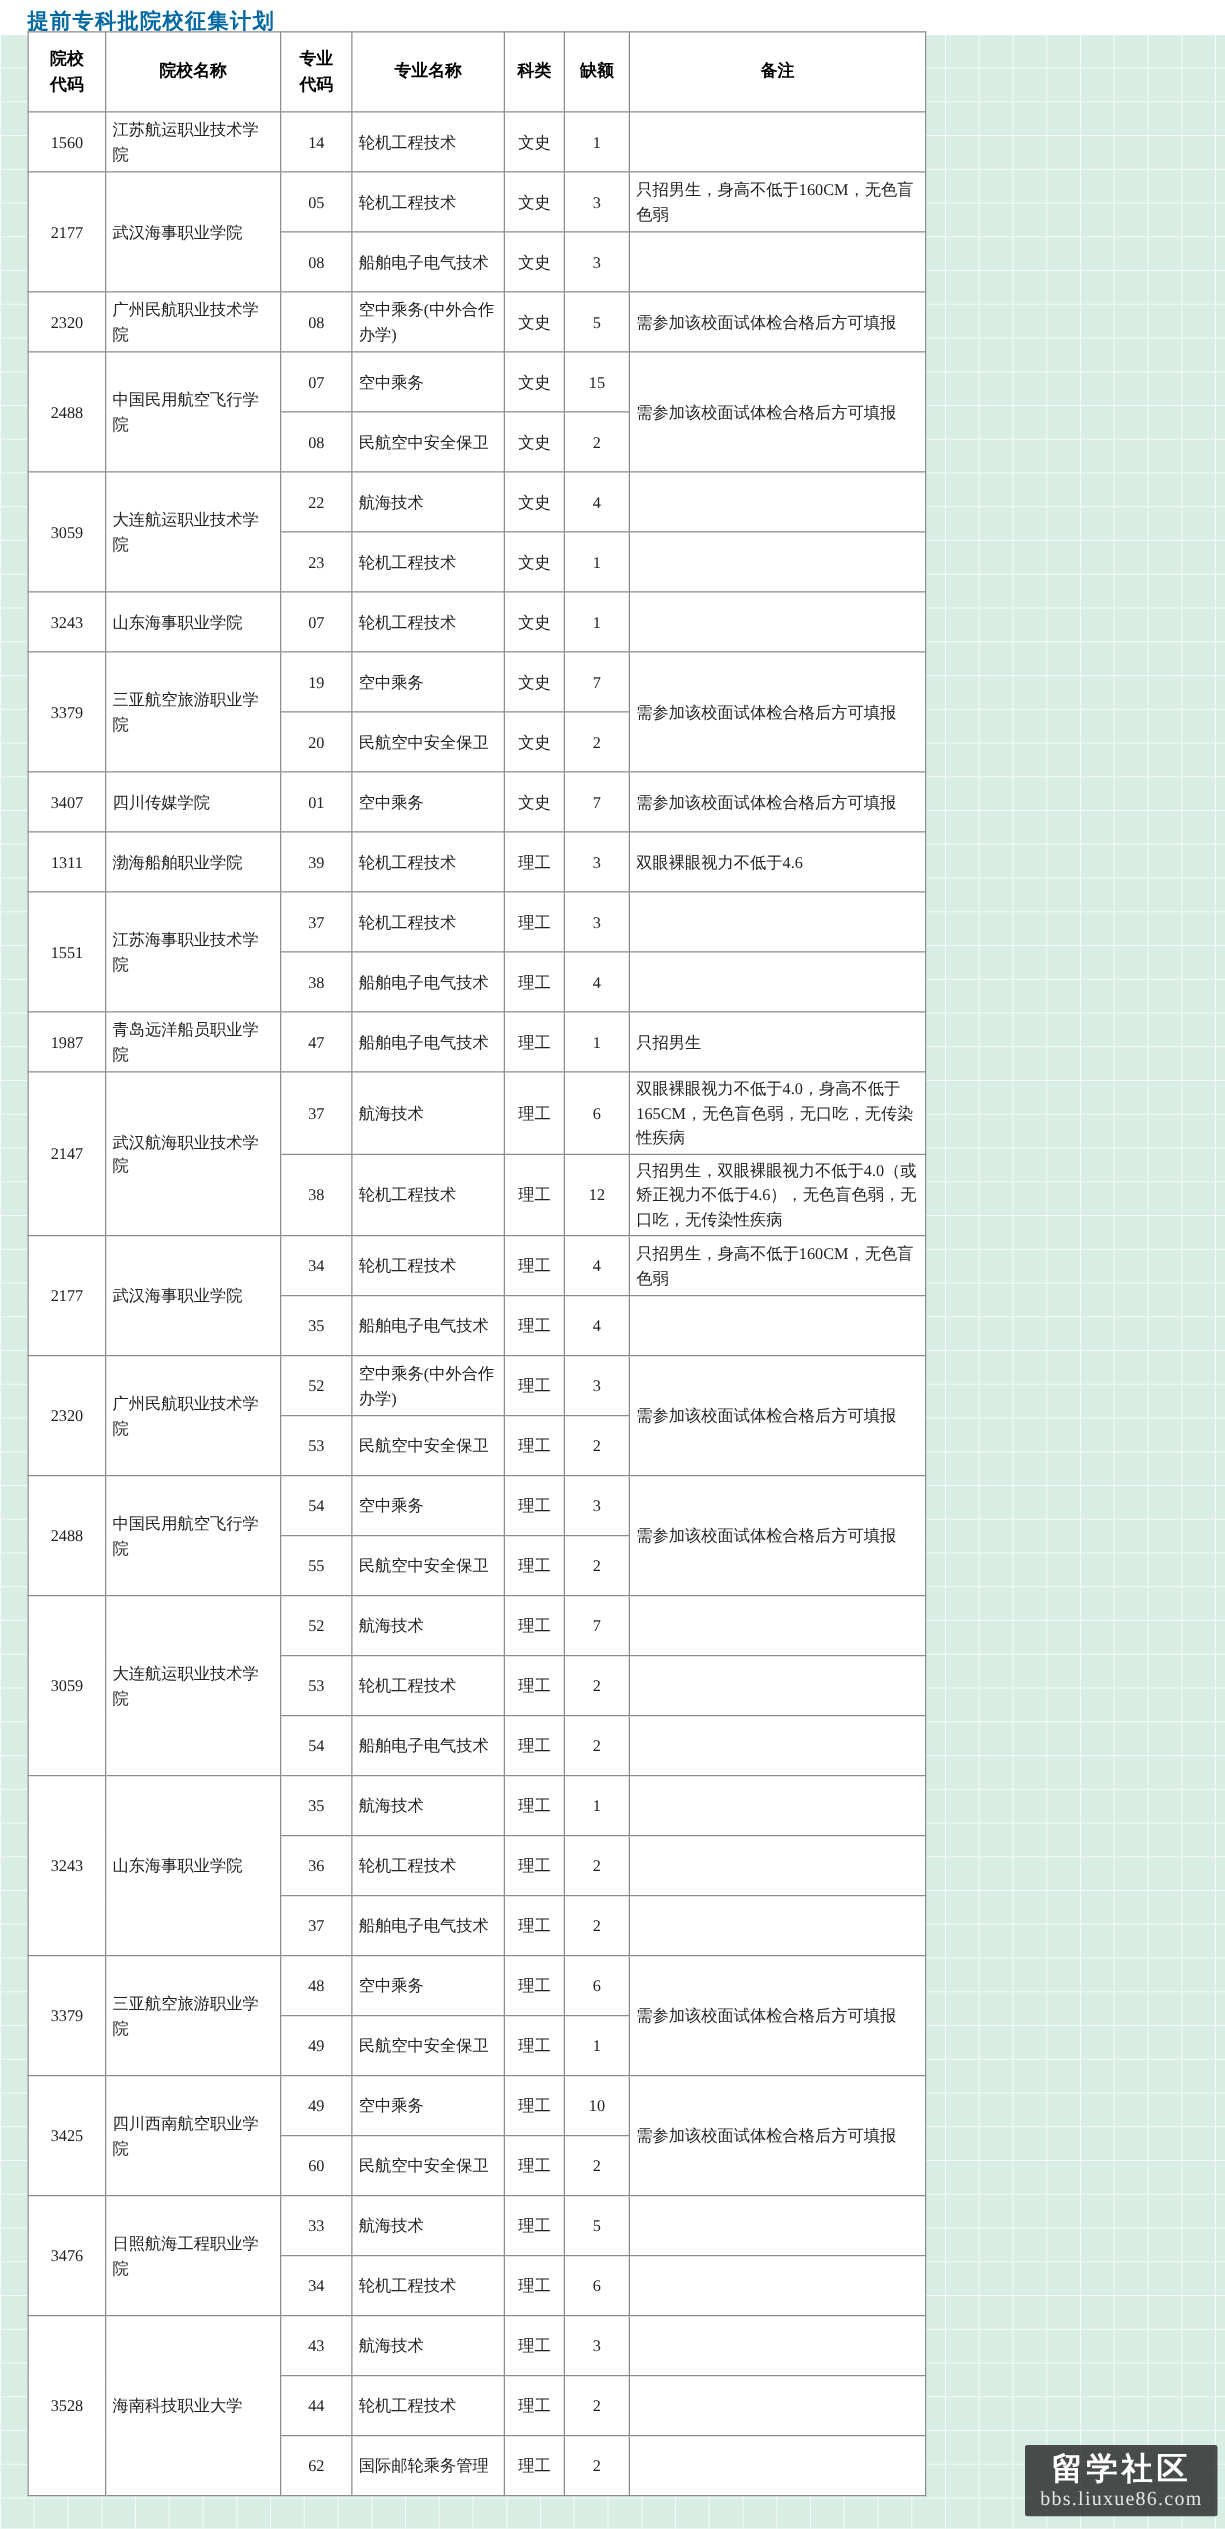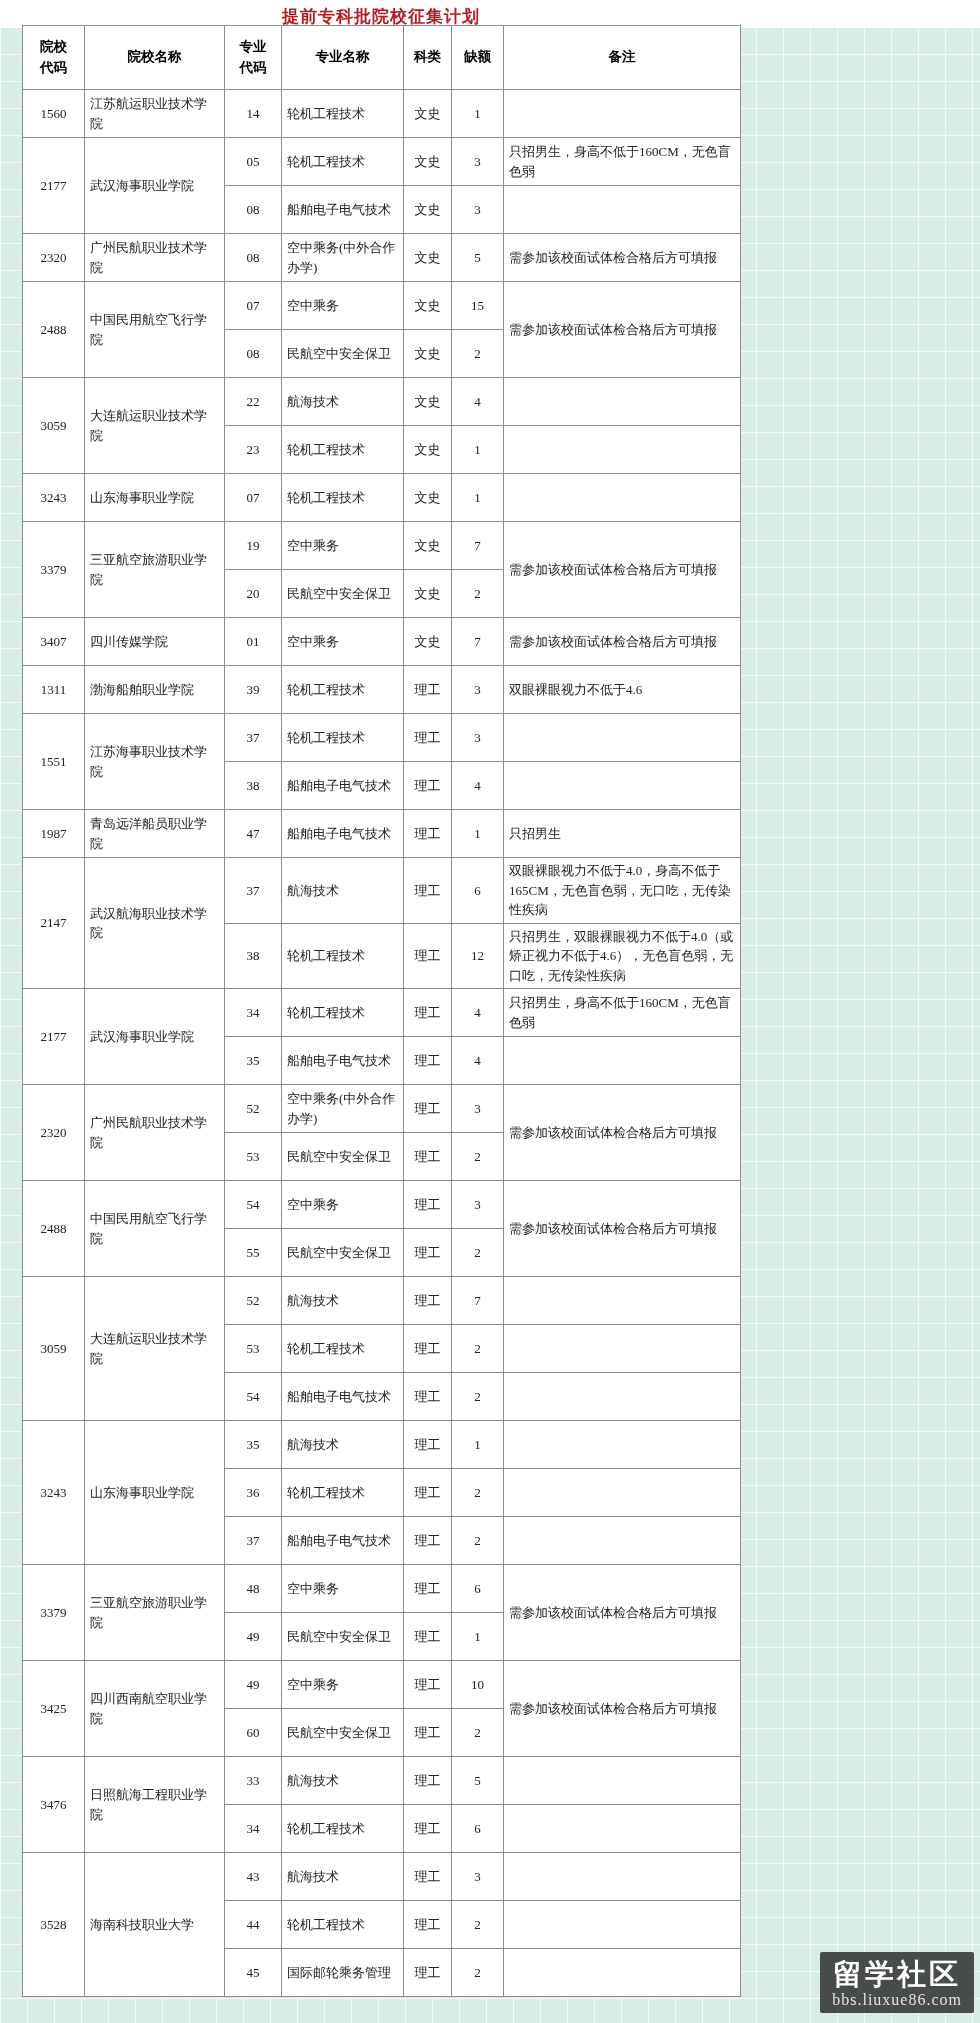--- a/index.html
+++ b/index.html
@@ -20,24 +20,24 @@
     background-size: 27px 27px;
   }
   .top-strip {
     width: 100%;
     height: 28px;
     background: #ffffff;
   }
   .title {
     margin-left: 22px;
     width: 718px;
-    text-align: center;
+    text-align: left;
     font-size: 17px;
     font-weight: bold;
-    color: #b91c1c;
+    color: #0369a1;
     padding-top: 5px;
     letter-spacing: 1px;
   }
   .paper {
     position: absolute;
     left: 22px;
     top: 25px;
     width: 718px;
     background: #ffffff;
   }
@@ -72,21 +72,21 @@
     position: absolute;
     right: 6px;
     bottom: 10px;
     background: rgba(30, 30, 30, 0.78);
     color: #ffffff;
     text-align: center;
     padding: 6px 12px 4px 12px;
     border-radius: 2px;
   }
   .wm-line1 {
-    font-size: 29px;
+    font-size: 25px;
     font-weight: bold;
     letter-spacing: 3px;
     line-height: 1.15;
   }
   .wm-line2 {
     font-size: 16px;
     opacity: 0.85;
     letter-spacing: 1px;
   }
 </style>
@@ -419,21 +419,21 @@
             <td class="td-left"></td>
           </tr>
           <tr>
             <td class="td-center">44</td>
             <td class="td-left">轮机工程技术</td>
             <td class="td-center">理工</td>
             <td class="td-center">2</td>
             <td class="td-left"></td>
           </tr>
           <tr>
-            <td class="td-center">45</td>
+            <td class="td-center">62</td>
             <td class="td-left">国际邮轮乘务管理</td>
             <td class="td-center">理工</td>
             <td class="td-center">2</td>
             <td class="td-left"></td>
           </tr>
         </tbody>
     </table>
   </div>
 
   <div class="watermark">

